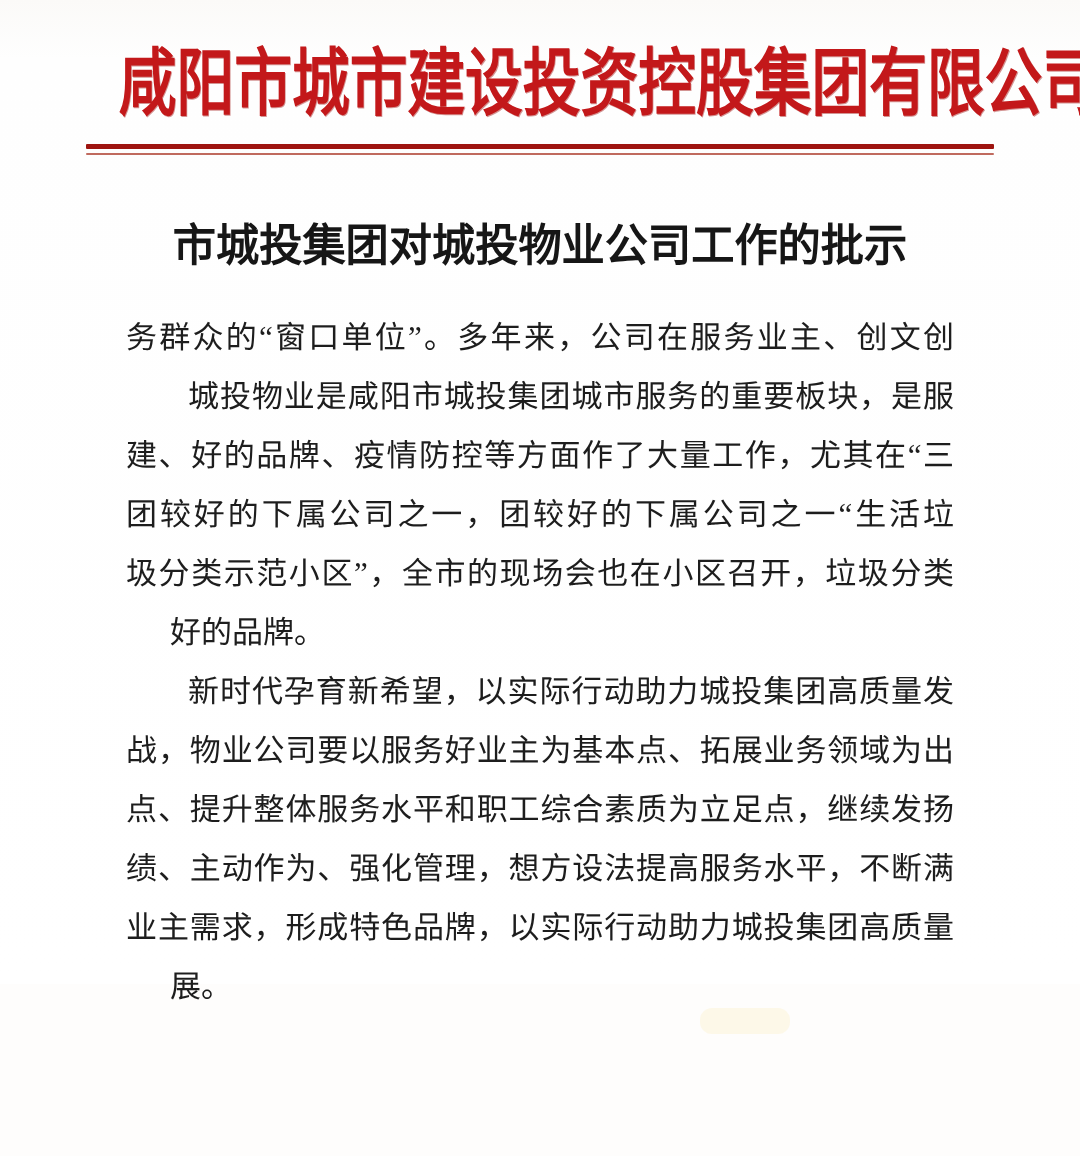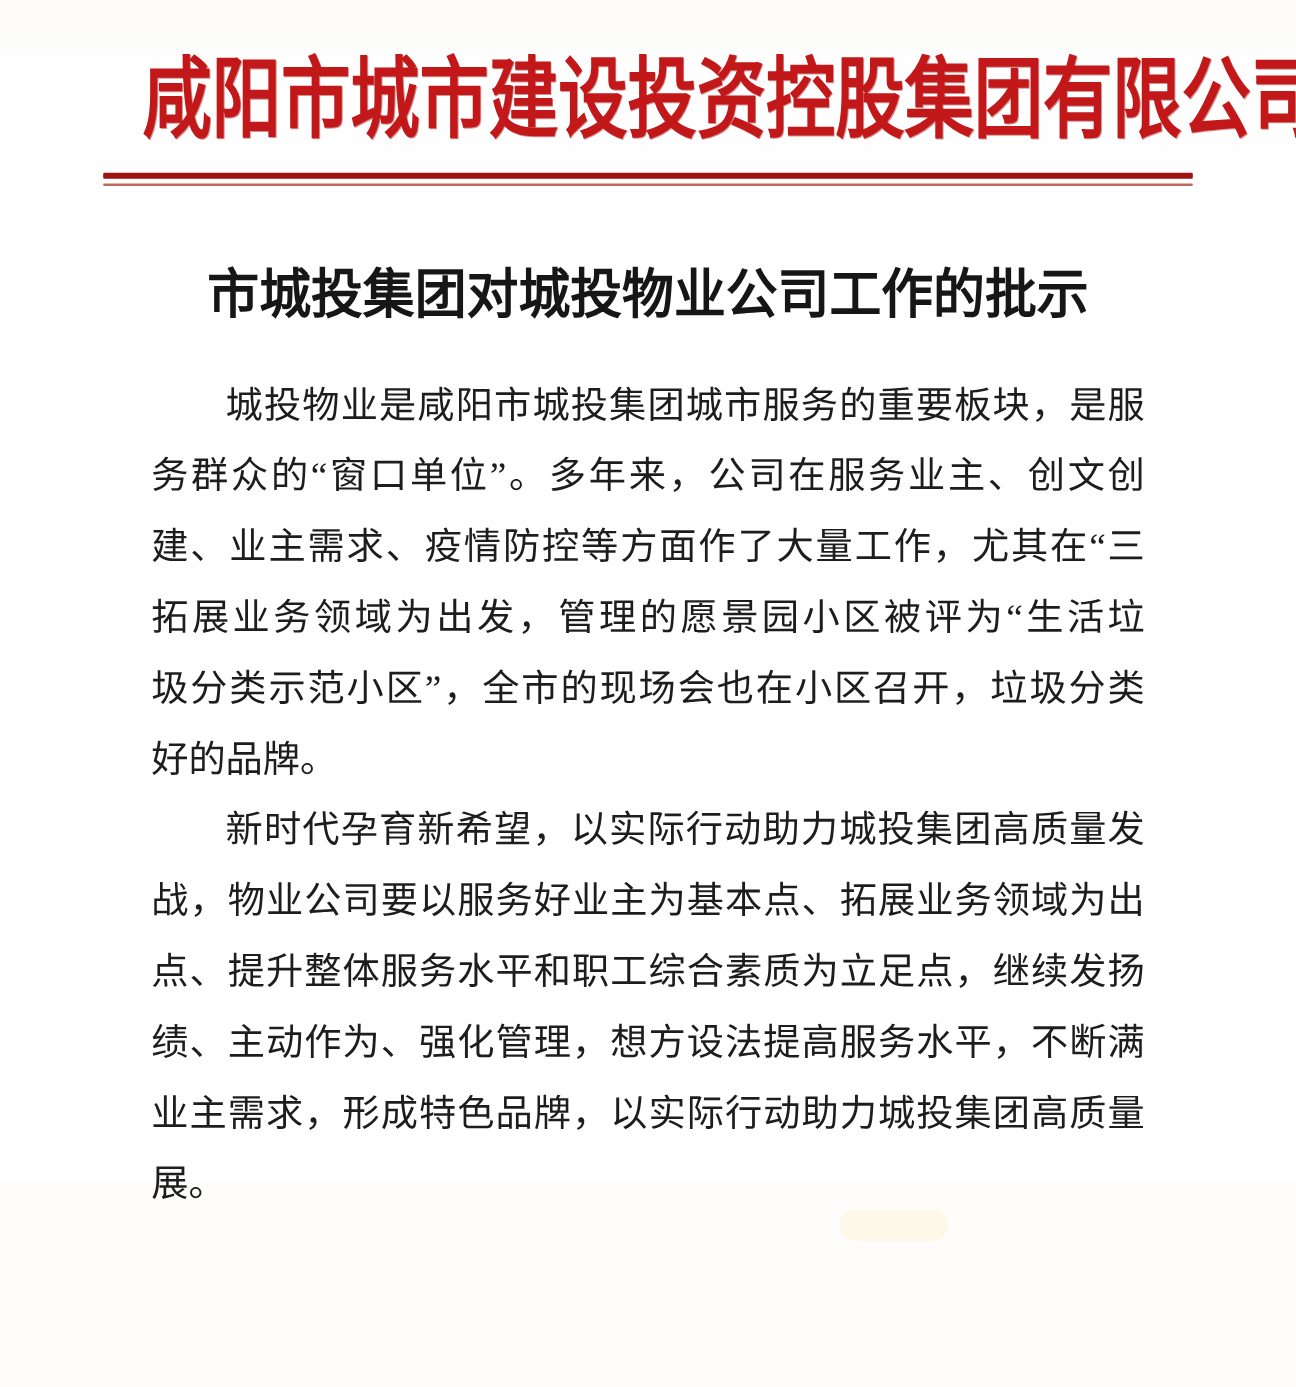--- a/index.html
+++ b/index.html
@@ -75,20 +75,21 @@
     text-justify: inter-character;
     height: 59px;
     overflow: hidden;
   }
   .line.first {
     text-indent: 2em;
   }
   .line.last {
     text-align: left;
     text-align-last: left;
+    margin-left: 44px;
   }
   
   .scan-smudge {
     position: absolute;
     left: 700px;
     top: 1008px;
     width: 90px;
     height: 26px;
     background: #fdf6e2;
     border-radius: 12px;
@@ -106,24 +107,24 @@
       <div class="rule-top" style="background: rgb(158, 20, 16);"></div>
       <div class="rule-bottom" style="background: rgb(192, 106, 94);"></div>
     </div>
   </div>
 
   <div class="doc-title">市城投集团对城投物业公司工作的批示</div>
 
   <div class="doc-body">
 
     <div>
+      <div class="line">务群众的“窗口单位”。多年来，公司在服务业主、创文创</div>
       <div class="line first">城投物业是咸阳市城投集团城市服务的重要板块，是服</div>
-      <div class="line">务群众的“窗口单位”。多年来，公司在服务业主、创文创</div>
-      <div class="line">建、业主需求、疫情防控等方面作了大量工作，尤其在“三</div>
-      <div class="line">拓展业务领域为出发，管理的愿景园小区被评为“生活垃</div>
+      <div class="line">建、好的品牌、疫情防控等方面作了大量工作，尤其在“三</div>
+      <div class="line">团较好的下属公司之一，团较好的下属公司之一“生活垃</div>
       <div class="line">圾分类示范小区”，全市的现场会也在小区召开，垃圾分类</div>
       <div class="line last">好的品牌。</div>
     </div>
 
     <div>
       <div class="line first">新时代孕育新希望，以实际行动助力城投集团高质量发</div>
       <div class="line">战，物业公司要以服务好业主为基本点、拓展业务领域为出发</div>
       <div class="line">点、提升整体服务水平和职工综合素质为立足点，继续发扬成</div>
       <div class="line">绩、主动作为、强化管理，想方设法提高服务水平，不断满足</div>
       <div class="line">业主需求，形成特色品牌，以实际行动助力城投集团高质量发</div>

